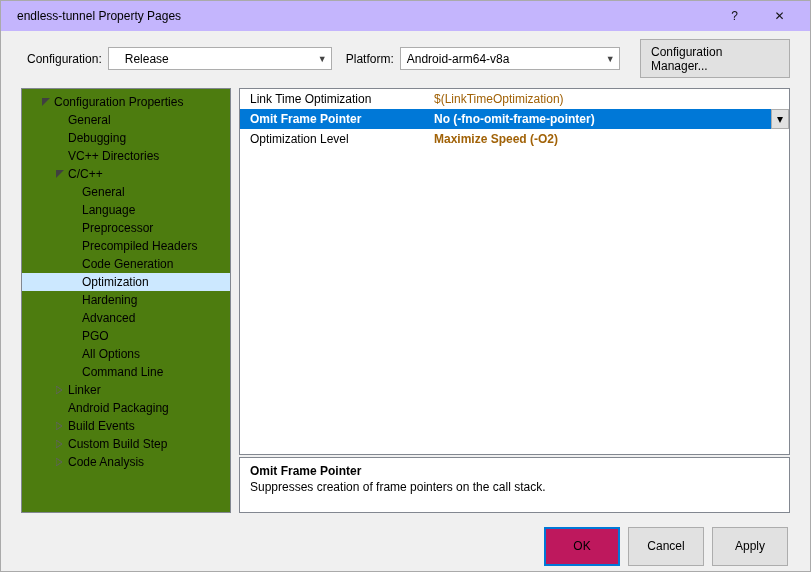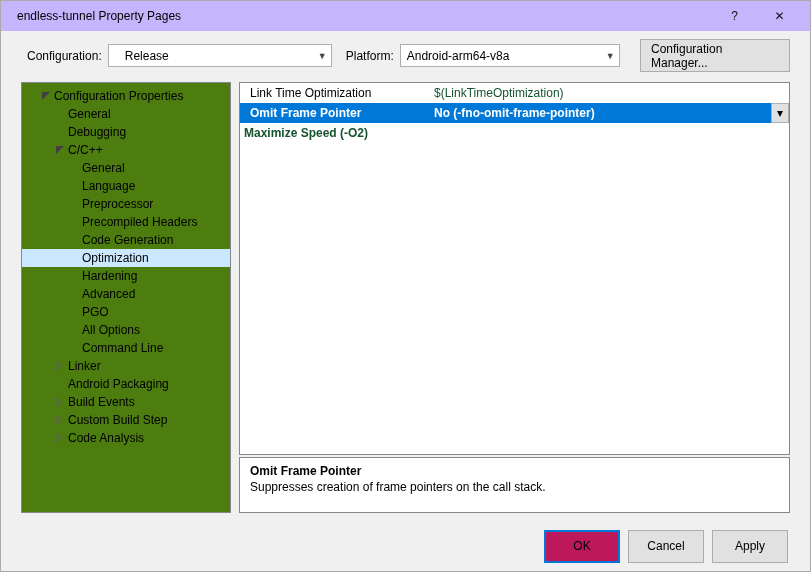--- a/index.html
+++ b/index.html
@@ -16,21 +16,21 @@
   .toolbar label { color: #000; }
   .combo {
     height: 23px; background: #fff; border: 1px solid #adadad;
     display: flex; align-items: center; padding: 0 4px 0 6px; color: #000;
     justify-content: space-between;
   }
   .combo .chev { font-size: 9px; color: #444; }
   .combo.config { width: 224px; padding-left: 16px; }
   .combo.platform { width: 220px; }
   .btn {
-    height: 33px; padding: 0 10px; background: #e1e1e1; border: 1px solid #adadad;
+    height: 39px; padding: 0 10px; background: #e1e1e1; border: 1px solid #adadad;
     display: inline-flex; align-items: center; justify-content: center; color: #000;
     cursor: default;
   }
   .main { flex: 1; display: flex; gap: 8px; padding: 0 20px 8px 20px; min-height: 0; }
   .tree-pane {
     width: 210px; background: #4d7c0f; border: 1px solid #828790;
     overflow: auto; padding: 4px 0;
   }
   .tree-row {
     display: flex; align-items: center; height: 18px; color: #000;
@@ -39,21 +39,21 @@
   .tree-row.selected { background: #cce8ff; }
   .exp { width: 12px; height: 12px; display: inline-flex; align-items: center; justify-content: center; margin-right: 2px; }
   .exp svg { display: block; }
   .spacer { display: inline-block; width: 14px; }
   .right-pane { flex: 1; display: flex; flex-direction: column; gap: 2px; min-width: 0; }
   .grid {
     flex: 1; background: #fff; border: 1px solid #828790; overflow: hidden;
   }
   .grid-row { display: flex; height: 20px; align-items: stretch; }
   .grid-row .name { width: 190px; padding-left: 10px; display: flex; align-items: center; color: #000; }
-  .grid-row .val { flex: 1; padding-left: 4px; display: flex; align-items: center; color: #14532d; }
+  .grid-row .val { flex: 1; padding-left: 4px; display: flex; align-items: center; color: #a16207; }
   .grid-row.sel { background: #0078d7; color: #fff; }
   .grid-row.sel .name, .grid-row.sel .val { color: #fff; font-weight: 600; }
   .grid-row .dd { width: 18px; border: 1px solid #adadad; background: #e1e1e1; display: flex; align-items:center; justify-content:center; color:#000; font-size:9px; }
   .grid-row.bold .val { font-weight: 600; }
   .desc {
     height: 56px; background: #fff; border: 1px solid #828790; padding: 6px 10px;
     color: #000;
   }
   .desc .d-title { font-weight: 600; margin-bottom: 2px; }
   .footer {
@@ -112,20 +112,26 @@
           <span class="spacer"></span>
           <span>General</span>
         </div>
       <div class="tree-row">
           <span class="spacer"></span>
           <span class="spacer"></span>
           <span class="spacer"></span>
           <span>Debugging</span>
         </div>
       <div class="tree-row">
+          <span class="spacer"></span>
+          <span class="spacer"></span>
+          <span class="spacer"></span>
+          <span>VC++ Directories</span>
+        </div>
+      <div class="tree-row">
         <span class="spacer"></span>
           <span class="spacer"></span>
         <span class="exp">
             <svg width="8" height="8">
               <polygon points="0,0 8,0 0,8" fill="#404040"></polygon>
             </svg>
           </span>
         <span>C/C++</span>
       </div>
       <div class="tree-row">
@@ -260,20 +266,21 @@
           <div class="val">$(LinkTimeOptimization)</div>
         </div>
         <div class="grid-row sel">
           <div class="name">Omit Frame Pointer</div>
           <div class="val">No (-fno-omit-frame-pointer)</div>
           <div class="dd">
               <span>▾</span>
             </div>
         </div>
         <div class="grid-row bold">
+          <div class="name">Optimization Level</div>
           <div class="val">Maximize Speed (-O2)</div>
         </div>
       </div>
       <div class="desc">
         <div class="d-title">Omit Frame Pointer</div>
         <div>Suppresses creation of frame pointers on the call stack.</div>
       </div>
     </div>
   </div>
 

